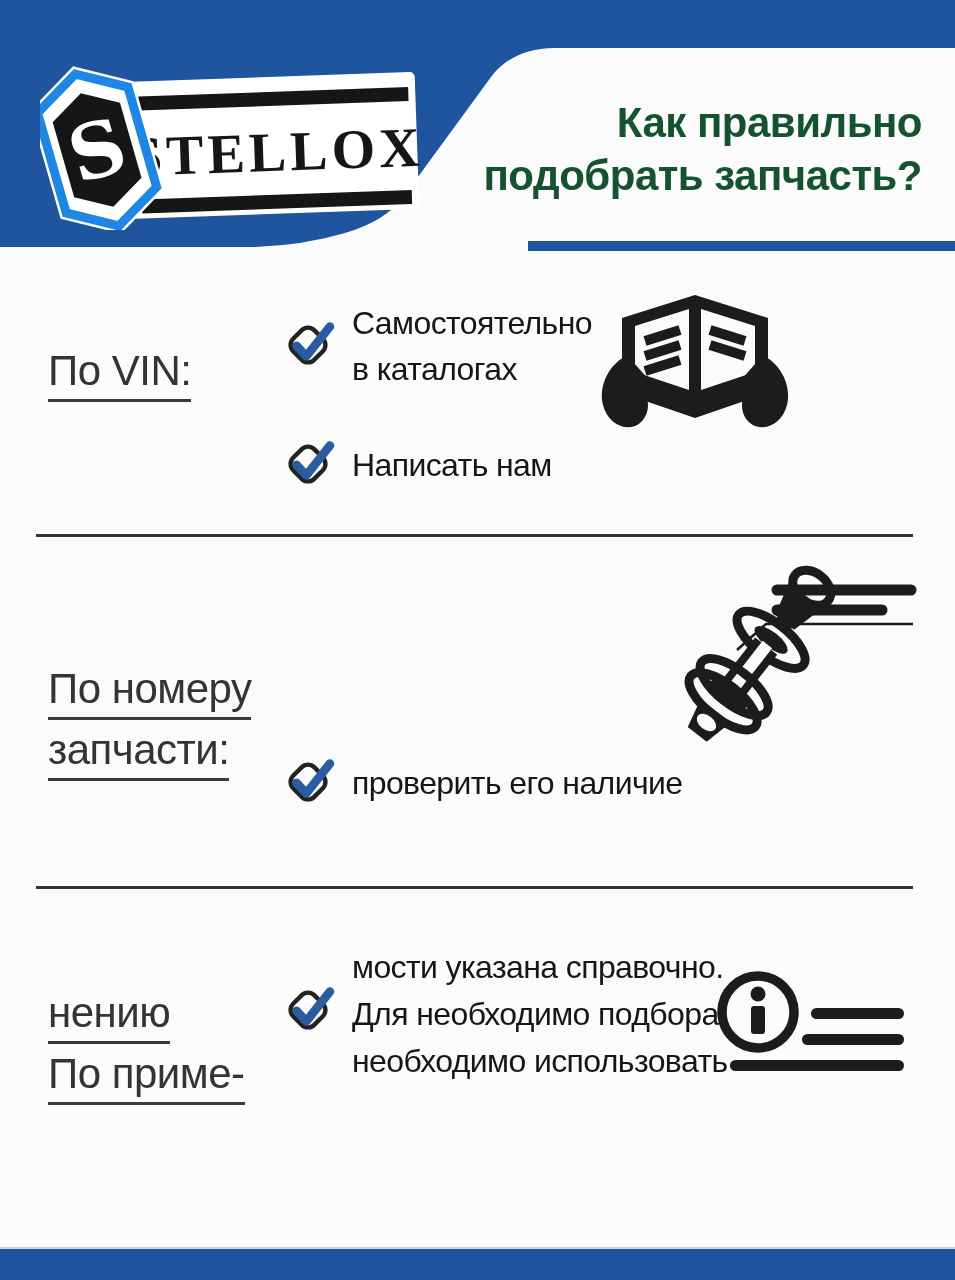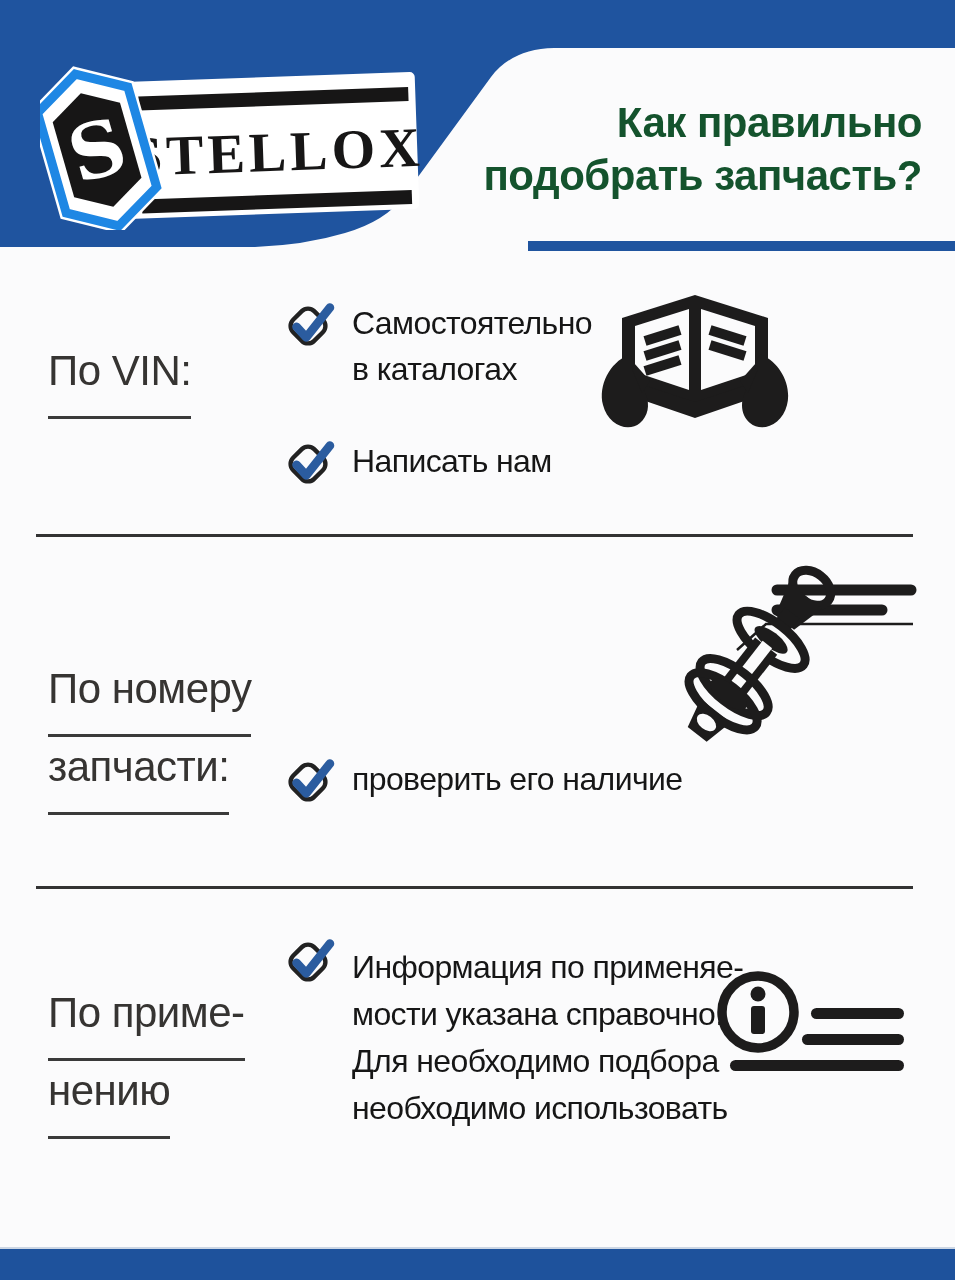--- a/index.html
+++ b/index.html
@@ -14,25 +14,25 @@
   .page-title{
     right:33px;top:96px;width:500px;text-align:right;
     font-weight:700;font-size:42px;line-height:53px;color:#14532d;
     letter-spacing:-0.5px;
   }
   .title-underline{left:528px;top:241px;width:427px;height:10px;background:#1f549f;}
   
   .section-label{color:#363432;font-size:42px;line-height:1;}
   .label-line{
     display:inline-block;border-bottom:3px solid #3a3a3a;
-    padding-bottom:24px;margin-bottom:9px;letter-spacing:-0.5px;
+    padding-bottom:7px;margin-bottom:9px;letter-spacing:-0.5px;
   }
   .section-label .label-line{display:table;}
   
-  .check-item{display:flex;gap:16px;align-items:flex-start;}
+  .check-item{display:flex;gap:16px;align-items:center;}
   .check-icon{flex:0 0 auto;}
   .item-lines{font-size:32px;line-height:46px;color:#161616;letter-spacing:-0.6px;margin-top:2px;}
   .divider{left:36px;height:3px;width:877px;background:#333;}
   .footer-bar{left:0;top:1247px;width:955px;height:33px;background:#1e529c;border-top:2px solid #ccd6e4;}
 </style>
 </head>
 <body>
 
 <div class="page">
 
@@ -142,31 +142,30 @@
       <ellipse cx="85" cy="170" rx="41" ry="17" fill="none" stroke="#1d1c1c" stroke-width="9"></ellipse>
       <ellipse cx="85" cy="161" rx="22" ry="10" fill="#1d1c1c"></ellipse>
       <path d="M66,182 L104,182 L97,212 L73,212 Z" fill="#1d1c1c"></path>
       <ellipse cx="85" cy="197" rx="11" ry="7" fill="#fbfbfc"></ellipse>
     </g>
   </svg>
 
   <div class="abs divider" style="top:886px"></div>
 
   <div class="abs section-label" style="left:48px;top:992px">
+    <span class="label-line">нению</span>
     <span class="label-line">По приме-</span>
-    <span class="label-line">нению</span>
   </div>
 
   <div class="abs check-item" style="left:280px;top:934px">
     <svg class="check-icon" width="56" height="56" viewBox="0 0 64 64">
       <rect x="15" y="15" width="34" height="34" rx="10" fill="none" stroke="#222" stroke-width="5" transform="rotate(45 32 32)"></rect>
       <path d="M19 33 L30 45 L57 11" fill="none" stroke="#2b5c9f" stroke-width="10" stroke-linecap="round" stroke-linejoin="round"></path>
     </svg>
     <div class="item-lines" style="line-height:47px;margin-top:10px">
-      <div>Информация по применяе-</div>
       <div>мости указана справочно.</div>
       <div>Для необходимо подбора</div>
       <div>необходимо использовать</div>
     </div>
   </div>
 
   <svg class="abs" style="left:712px;top:963px" width="202" height="117" viewBox="0 0 202 117">
     <circle cx="46" cy="49" r="36" fill="none" stroke="#1d1c1c" stroke-width="9.5"></circle>
     <circle cx="46" cy="31" r="7.5" fill="#1d1c1c"></circle>
     <rect x="39" y="43" width="14" height="28" rx="3" fill="#1d1c1c"></rect>

